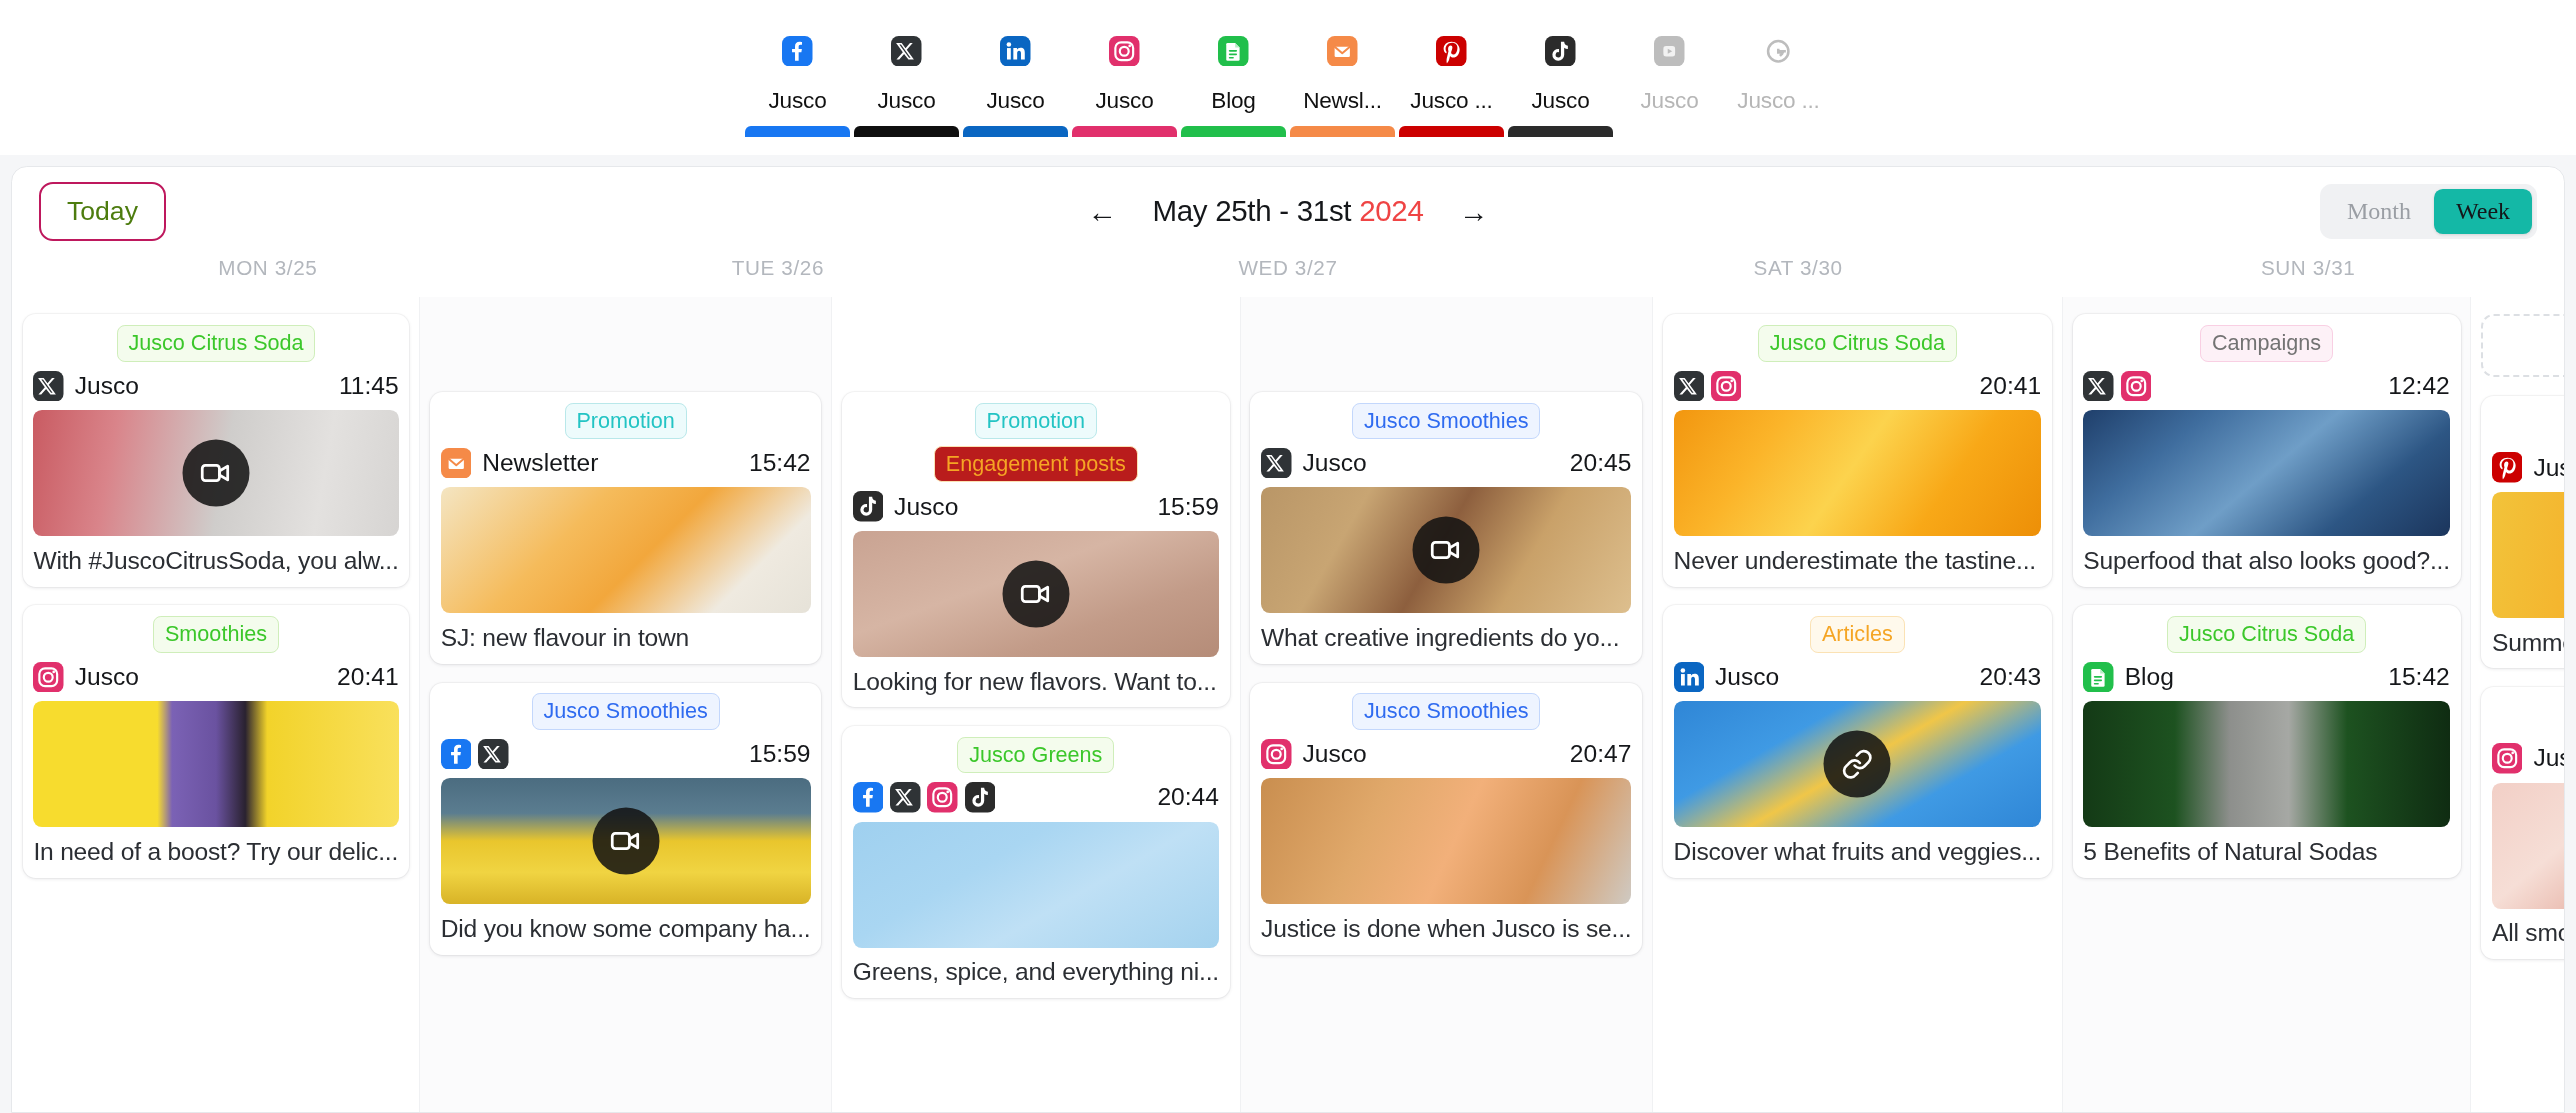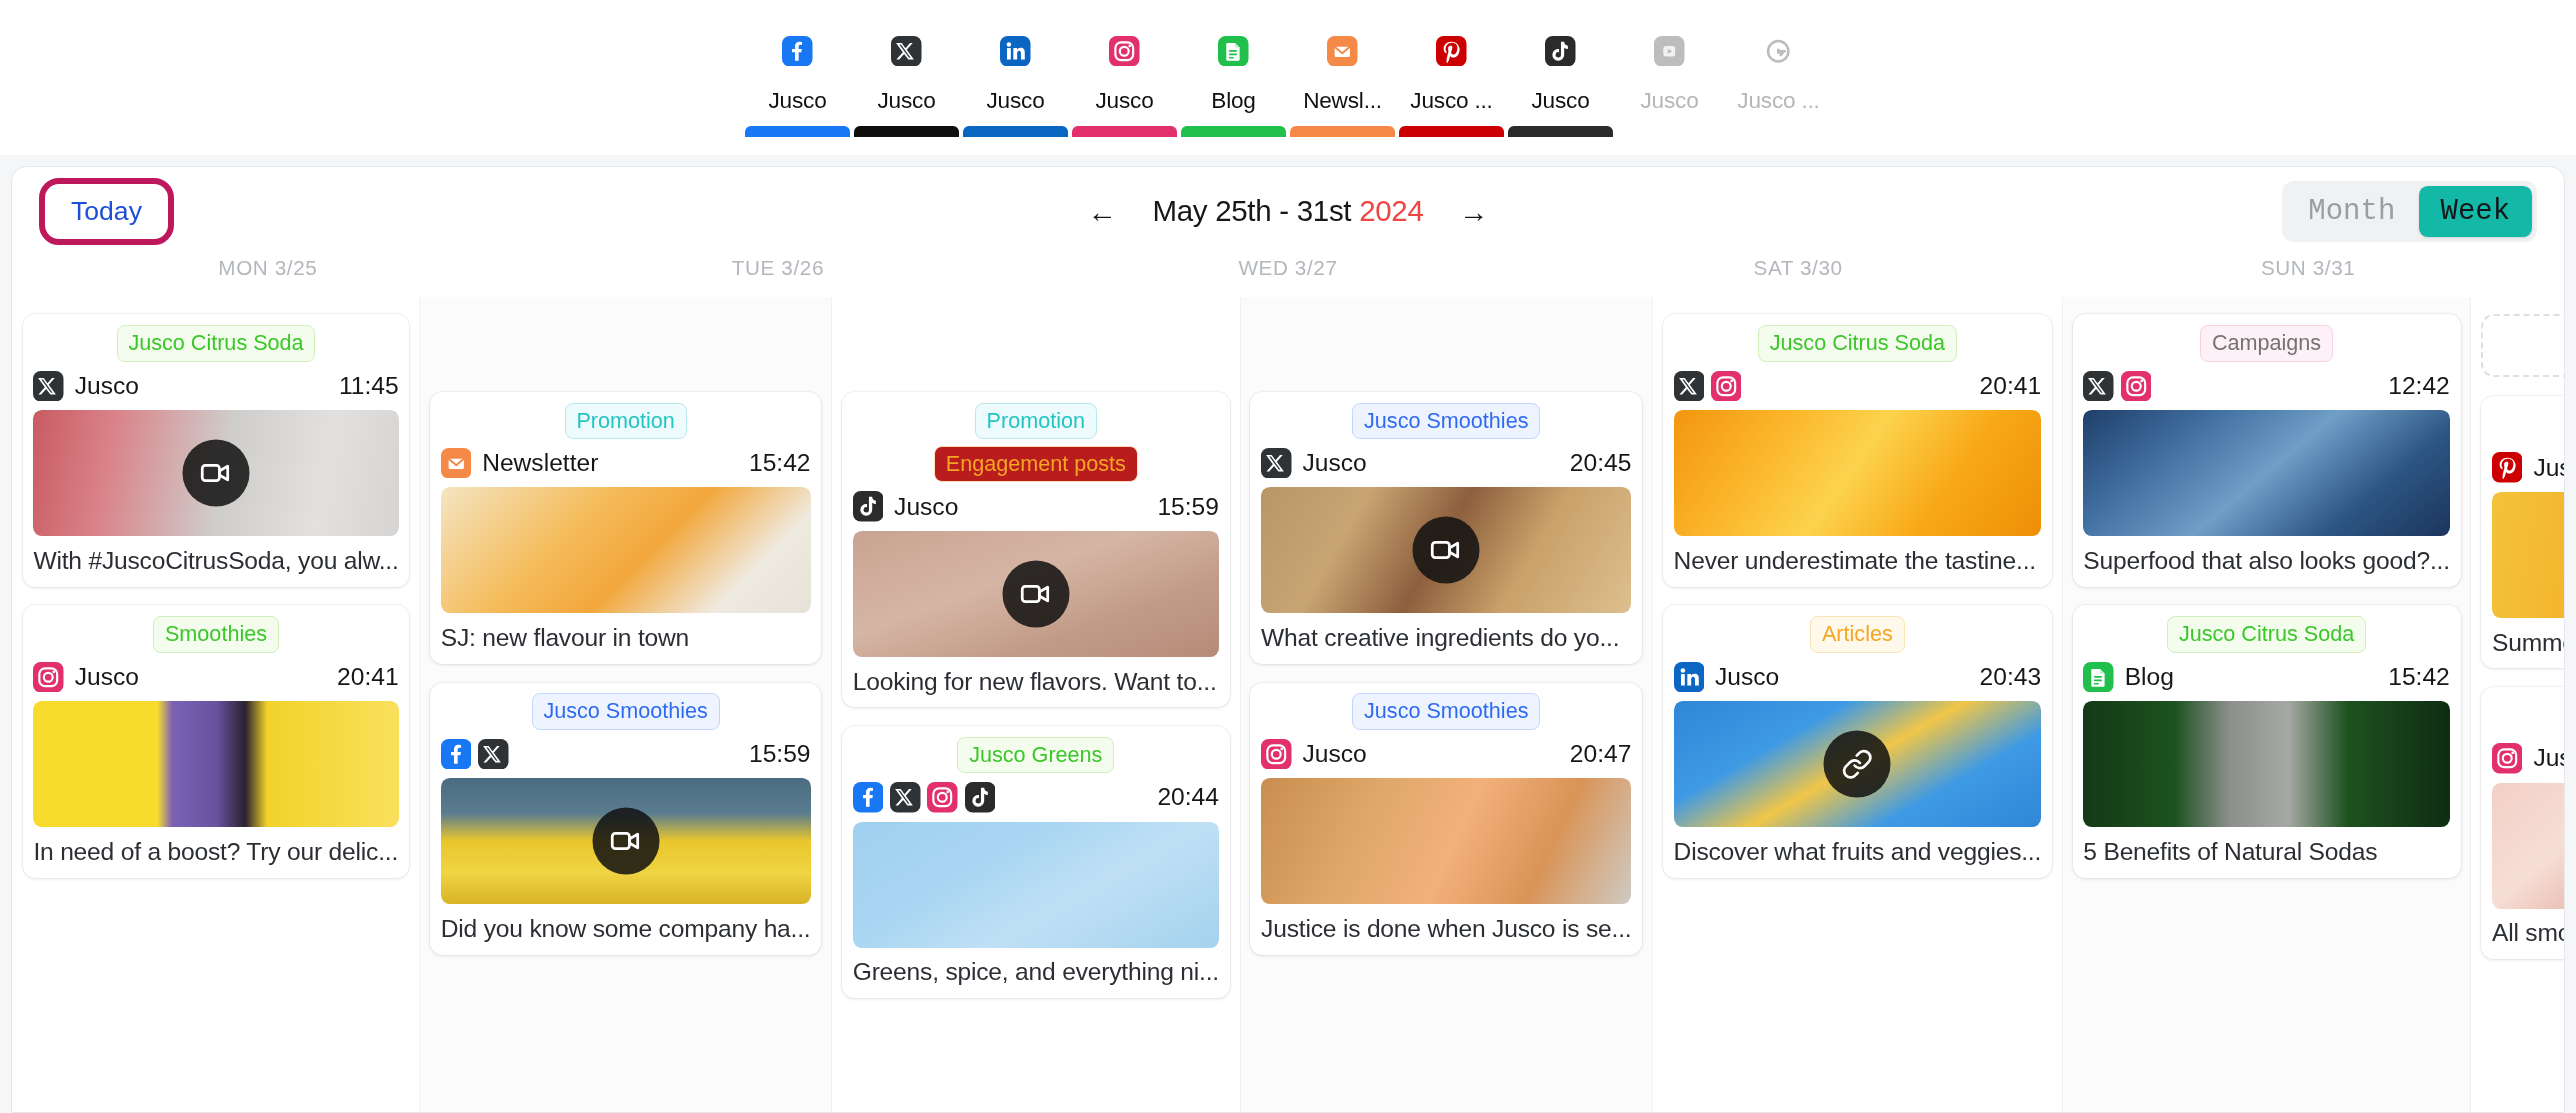--- a/index.html
+++ b/index.html
@@ -67,25 +67,25 @@
     overflow: hidden;
   }
   .toolbar {
     height: 89px;
     display: flex;
     align-items: center;
     padding: 0 27.6px;
     position: relative;
   }
   .today-btn {
-    border: 6px solid #be185d;
-    border-radius: 20px;
+    border: 2px solid #be185d;
+    border-radius: 14px;
     background: #fff;
     font-size: 26.6px;
-    color: #1d4ed8;
+    color: #4d7c0f;
     padding: 11.8px 25.6px;
     cursor: pointer;
     font-family: "Liberation Sans", sans-serif;
   }
   .date-nav {
     position: absolute;
     left: 50%;
     transform: translateX(-50%);
     display: flex;
     align-items: center;
@@ -106,28 +106,28 @@
   .date-range .yr { color: #ef4444; margin-left: 7.9px; }
   .view-toggle {
     margin-left: auto;
     background: #f0f1f3;
     border-radius: 11.8px;
     padding: 4.9px;
     display: flex;
     gap: 2px;
   }
   .view-opt {
-    font-size: 29px;
+    font-size: 24px;
     padding: 8.9px 21.6px;
     border-radius: 8.9px;
     color: #9a9ea4;
     cursor: pointer;
     border: none;
     background: transparent;
-    font-family: Liberation Mono, monospace;
+    font-family: Liberation Serif, serif;
   }
   .view-opt.active {
     background: #14b8a6;
     color: #15171a;
     box-shadow: 0 1px 3px rgba(0,0,0,.13);
   }
 
   
   .dayhead-row {
     display: flex;

